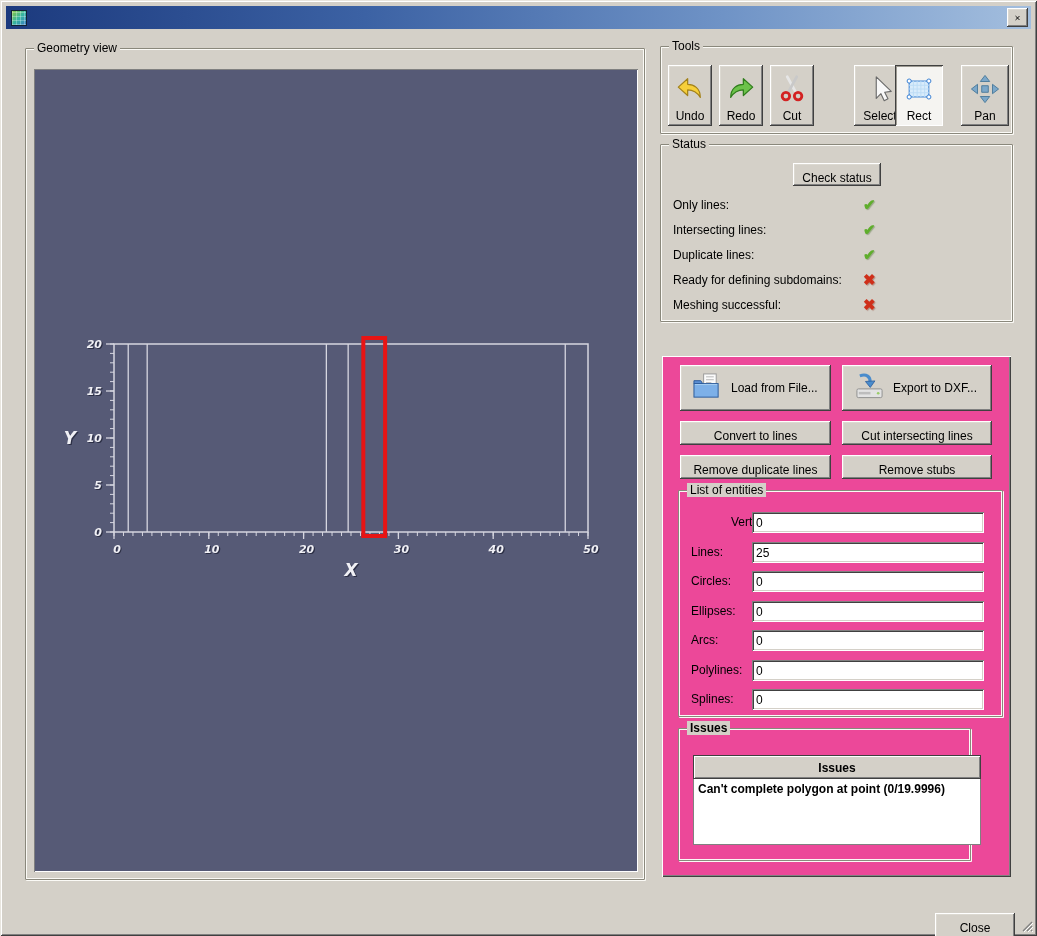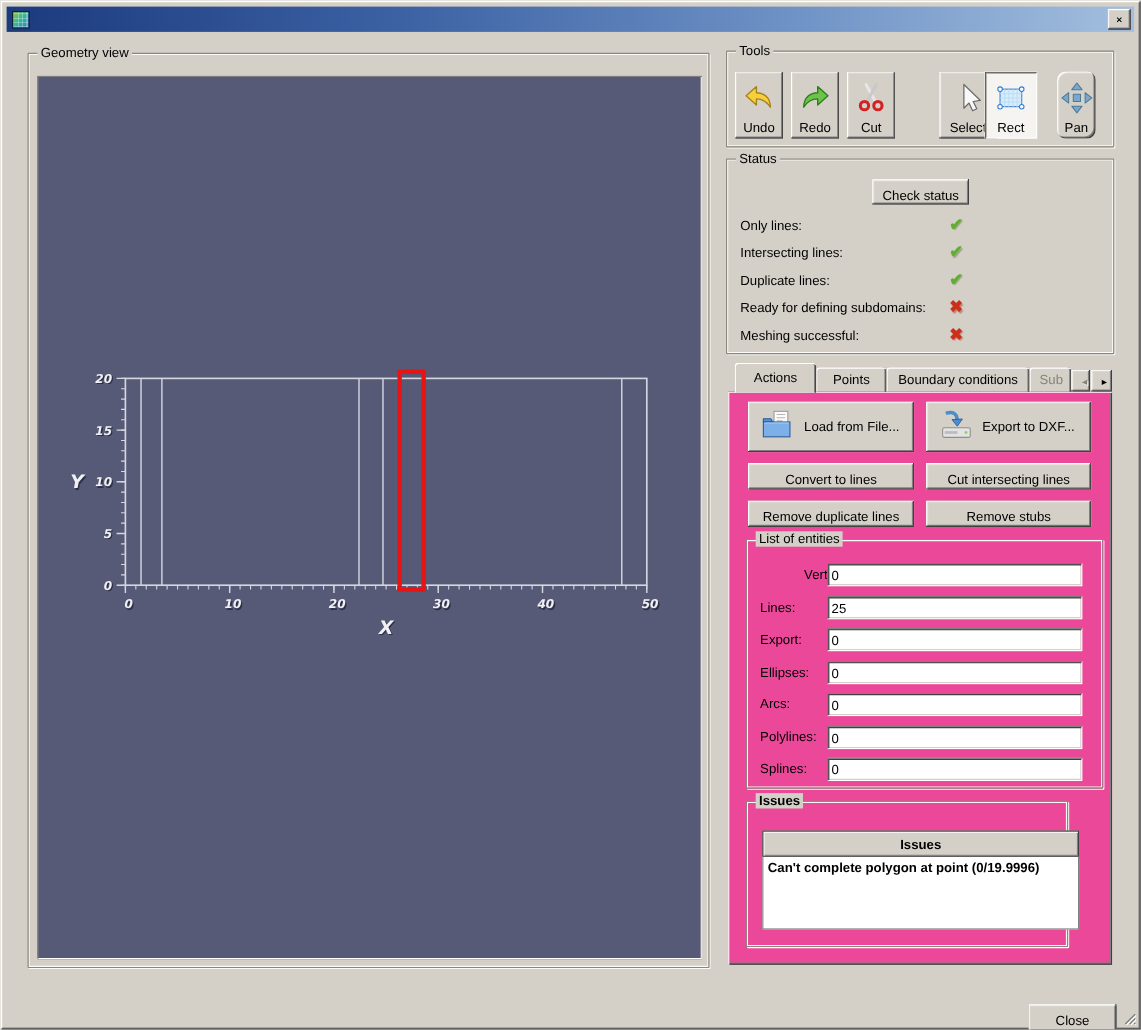--- a/index.html
+++ b/index.html
@@ -308,21 +308,21 @@
               <rect x="5.5" y="7.5" width="21" height="17" fill="#d9ecfb" stroke="#2f7ad1"></rect>
               <path d="M5.5 12 H26.5 M5.5 16 H26.5 M5.5 20 H26.5 M10 7.5 V24.5 M14 7.5 V24.5 M18 7.5 V24.5 M22 7.5 V24.5" stroke="#bcdcf5" stroke-width="1" fill="none"></path>
               <circle cx="5.5" cy="7.5" r="2.2" fill="#fff" stroke="#2f7ad1"></circle>
               <circle cx="26.5" cy="7.5" r="2.2" fill="#fff" stroke="#2f7ad1"></circle>
               <circle cx="5.5" cy="24.5" r="2.2" fill="#fff" stroke="#2f7ad1"></circle>
               <circle cx="26.5" cy="24.5" r="2.2" fill="#fff" stroke="#2f7ad1"></circle>
             </svg>
           </span>
           <span class="tool-cap">Rect</span>
         </button>
-        <button class="btn tool-btn" style="left: 300px; width: 35px; border-radius: 8px;">
+        <button class="btn tool-btn" style="left: 300px; width: 48px;">
           <span class="tool-ico">
             <svg viewBox="0 0 32 32">
               <g fill="#7ba7c9" stroke="#4a7a9b" stroke-width="1" stroke-linejoin="round">
                 <polygon points="16,1.5 21,8 11,8"></polygon>
                 <polygon points="16,30.5 21,24 11,24"></polygon>
                 <polygon points="1.5,16 8,11 8,21"></polygon>
                 <polygon points="30.5,16 24,11 24,21"></polygon>
                 <rect x="12.5" y="12.5" width="7" height="7"></rect>
               </g>
             </svg>
@@ -337,30 +337,20 @@
     <button class="btn" id="check-status-btn">Check status</button>
     <div id="status-items">
         <div class="status-row" style="top: 51px;"><span class="status-lbl">Only lines:</span><span class="status-ico ok">✔</span></div>
         <div class="status-row" style="top: 76px;"><span class="status-lbl">Intersecting lines:</span><span class="status-ico ok">✔</span></div>
         <div class="status-row" style="top: 101px;"><span class="status-lbl">Duplicate lines:</span><span class="status-ico ok">✔</span></div>
         <div class="status-row" style="top: 126px;"><span class="status-lbl">Ready for defining subdomains:</span><span class="status-ico fail">✖</span></div>
         <div class="status-row" style="top: 151px;"><span class="status-lbl">Meshing successful:</span><span class="status-ico fail">✖</span></div>
       </div>
   </div>
 
-  <div id="tab-bar">
-    <div id="tabs-holder">
-        <div class="tab active" style="left: 6px; width: 74px;">Actions</div>
-        <div class="tab" style="left: 80px; width: 64px;">Points</div>
-        <div class="tab" style="left: 144px; width: 130px;">Boundary conditions</div>
-        <div class="tab disabled" style="left: 274px; width: 38px;">Sub</div>
-      </div>
-    <button class="btn tab-scroll dim" id="tab-scroll-left" style="left:312px;width:17px;">◄</button>
-    <button class="btn tab-scroll" id="tab-scroll-right" style="left:330px;width:19px;">►</button>
-  </div>
 
   <div id="tab-panel">
 
     <button class="btn big-btn" style="left:18px;top:9px;width:151px;">
       <span>
         <svg viewBox="0 0 34 30" width="33" height="29">
           <rect x="13" y="2" width="13" height="16" fill="#fbfbfb" stroke="#999"></rect>
           <path d="M15.5 5 H23.5 M15.5 8 H23.5 M15.5 11 H21" stroke="#b5b5b5" stroke-width="1" fill="none"></path>
           <path d="M3 9 L10 9 L12 12 L3 12 Z" fill="#5b8fd4" stroke="#2a5a9a"></path>
           <rect x="3" y="12" width="25" height="14" fill="#7db0e8" stroke="#2a5a9a"></rect>
@@ -388,21 +378,21 @@
     <button class="btn small-btn" style="left:18px;top:99px;width:151px;">Remove duplicate lines</button>
     <button class="btn small-btn" style="left:180px;top:99px;width:150px;">Remove stubs</button>
 
     <div class="groupbox" id="entities-group">
       <span class="legend">List of entities</span>
       <div id="entity-fields">
           <div class="field-lbl" style="top: 21px; margin-left: 40px;">Vertices:</div>
           <input class="field-input" value="0" style="top: 21px;">
           <div class="field-lbl" style="top: 51px;">Lines:</div>
           <input class="field-input" value="25" style="top: 51px;">
-          <div class="field-lbl" style="top: 80px;">Export:</div>
+          <div class="field-lbl" style="top: 80px;">Circles:</div>
           <input class="field-input" value="0" style="top: 80px;">
           <div class="field-lbl" style="top: 110px;">Ellipses:</div>
           <input class="field-input" value="0" style="top: 110px;">
           <div class="field-lbl" style="top: 139px;">Arcs:</div>
           <input class="field-input" value="0" style="top: 139px;">
           <div class="field-lbl" style="top: 169px;">Polylines:</div>
           <input class="field-input" value="0" style="top: 169px;">
           <div class="field-lbl" style="top: 198px;">Splines:</div>
           <input class="field-input" value="0" style="top: 198px;">
         </div>

